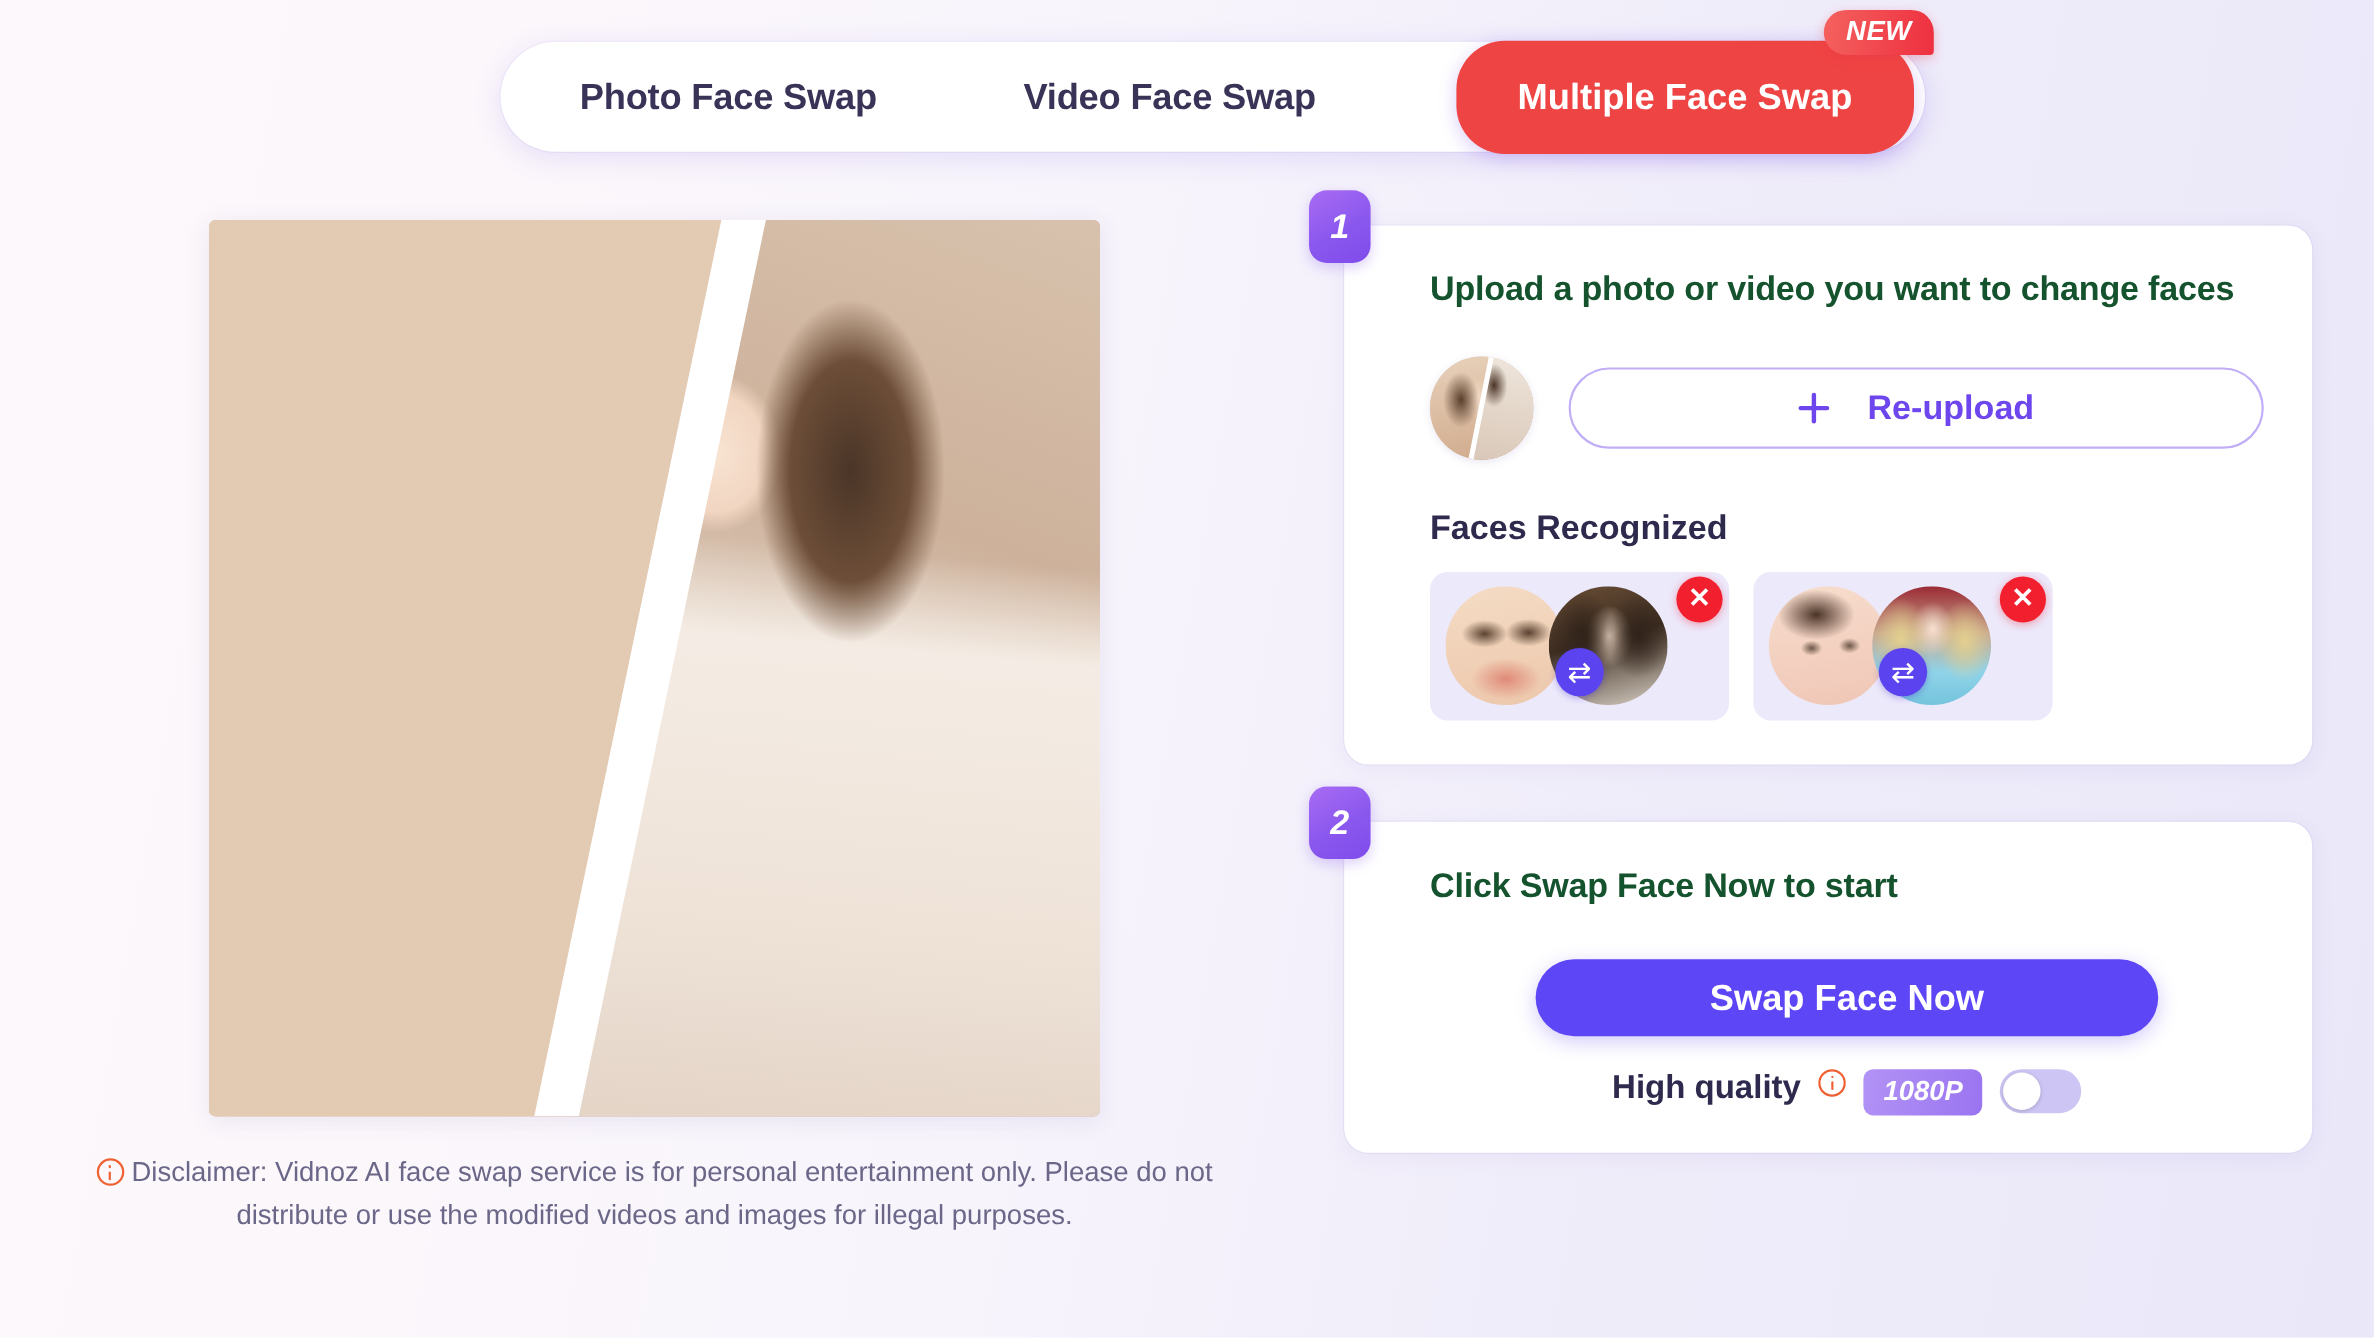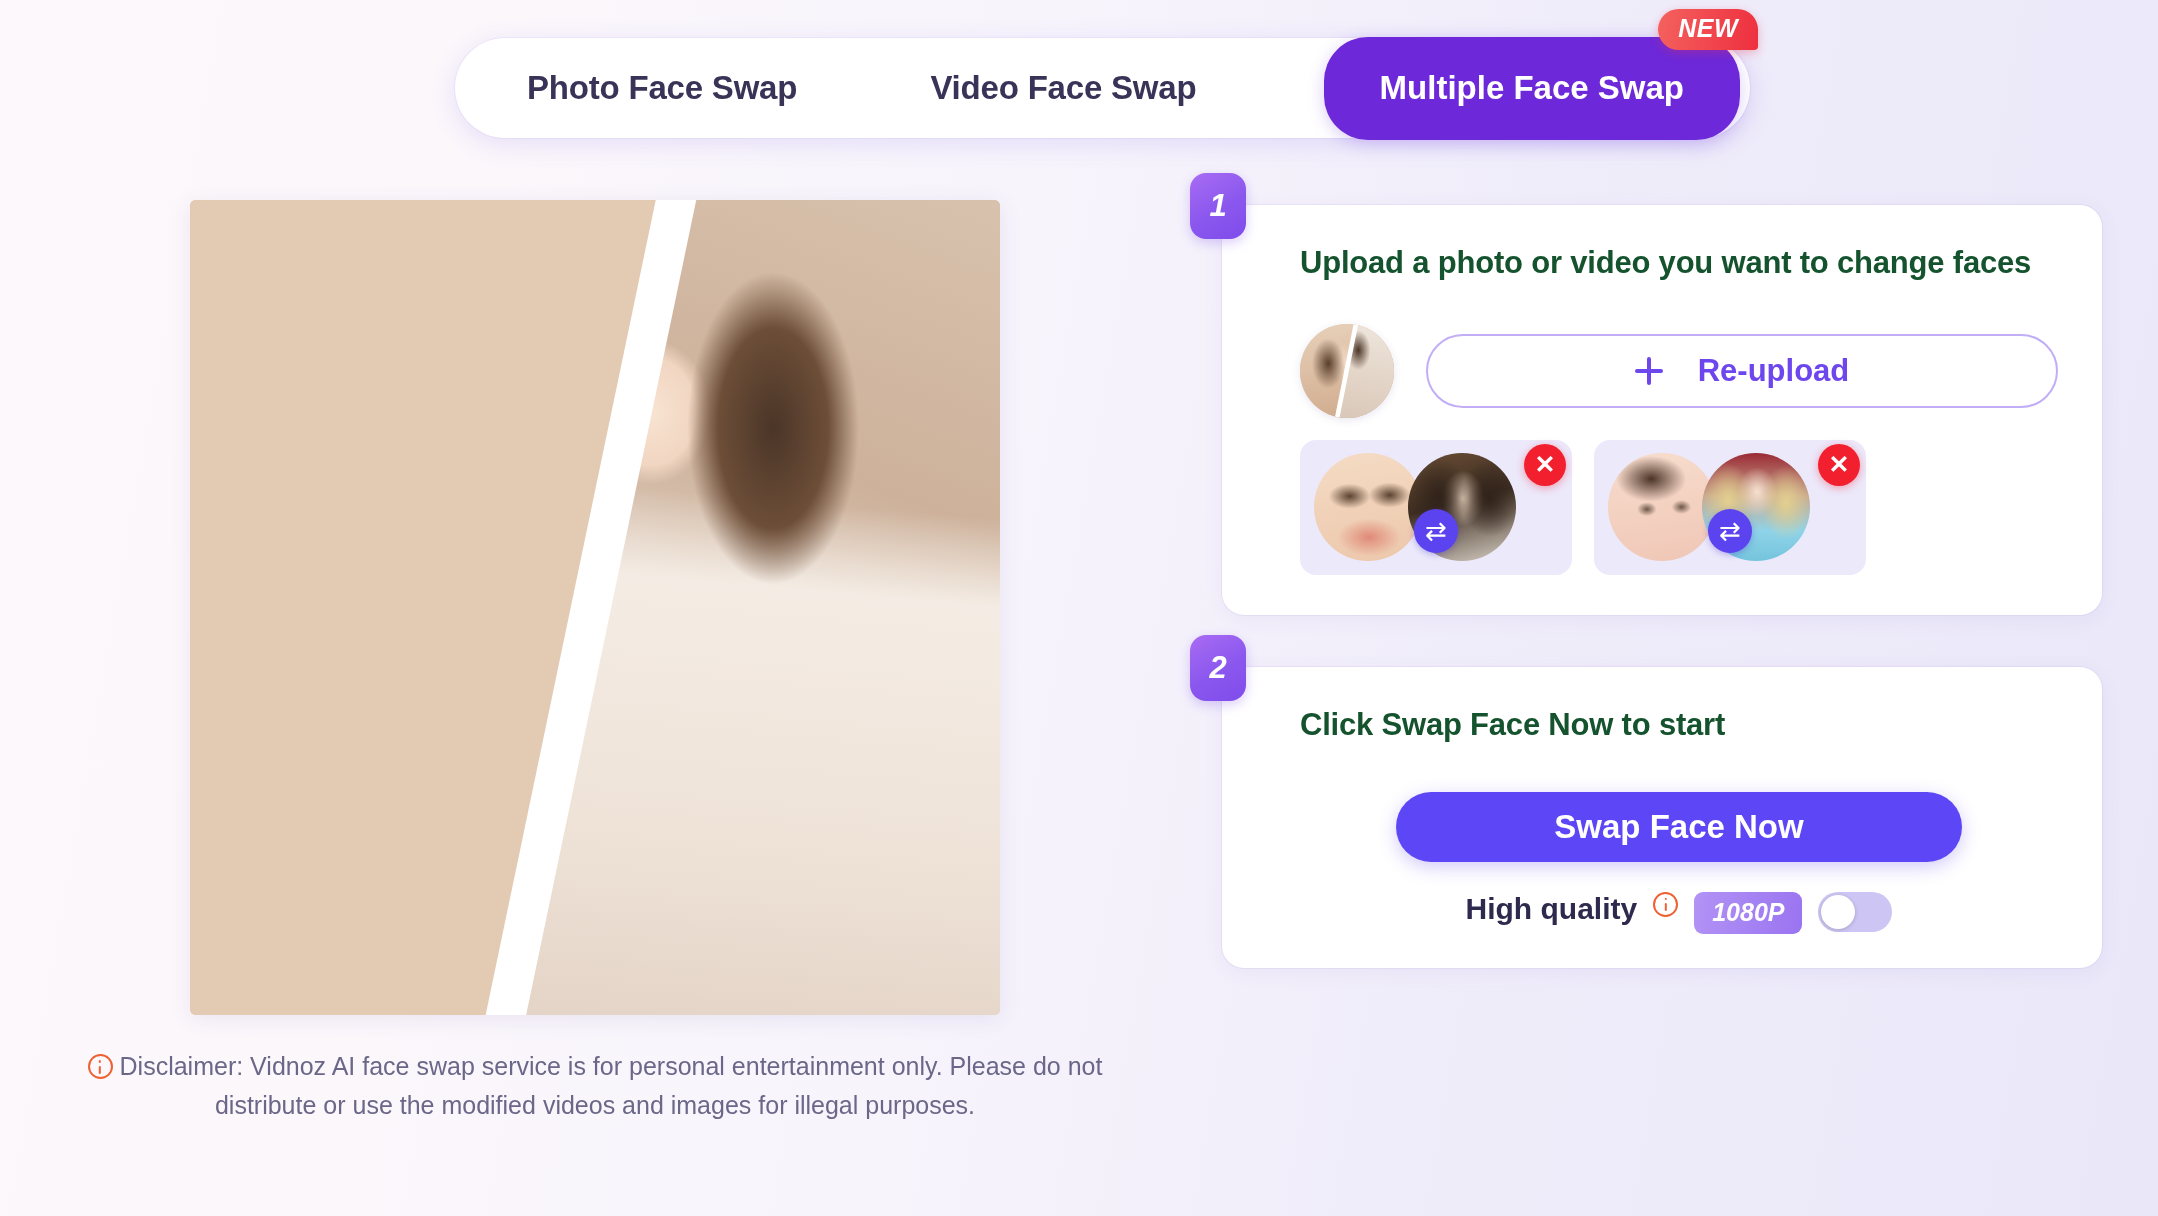--- a/index.html
+++ b/index.html
@@ -44,21 +44,21 @@
     justify-content: center;
   }
   .tab-photo { flex: 0 0 auto; padding-left: 72px; }
   .tab-video { flex: 0 0 auto; padding-left: 92px; }
   .tab-active-wrap {
     position: relative;
     margin-left: 86px;
     flex: 0 0 auto;
   }
   .tab-active {
-    background: #6d28d9;
+    background: #ef4444;
     color: #ffffff;
     border-radius: 44px;
     height: 103px;
     padding: 0 56px;
     display: flex;
     align-items: center;
     justify-content: center;
     font-size: 33px;
     font-weight: 600;
     box-shadow: 0 4px 16px rgba(110,60,230,0.25);
@@ -455,20 +455,21 @@
         <div class="t-left"></div>
         <div class="t-right"></div>
         <div class="t-div"></div>
       </div>
       <div class="reupload-btn">
         <span class="plus-ic"></span>
         <span>Re-upload</span>
       </div>
     </div>
 
+    <div class="faces-label">Faces Recognized</div>
 
     <div class="faces-row">
 
       <div class="face-card">
         <div class="fc-avatar">
           <div class="art-a"></div>
         </div>
         <div class="fc-avatar second">
           <div class="art-b"></div>
         </div>

